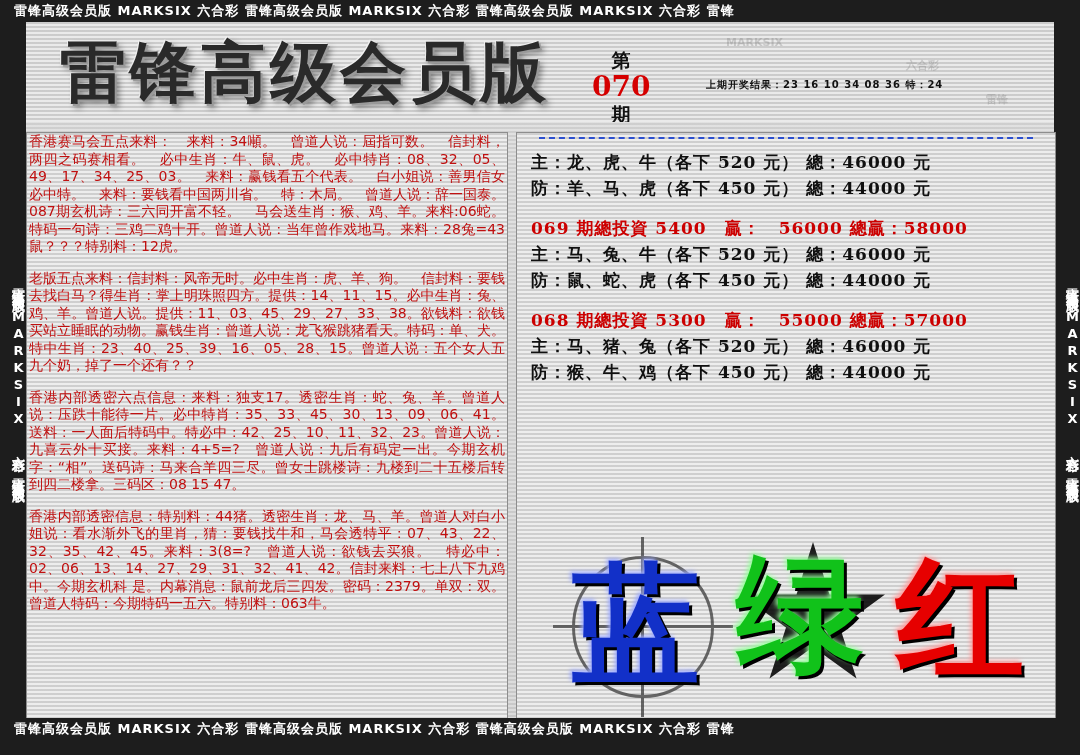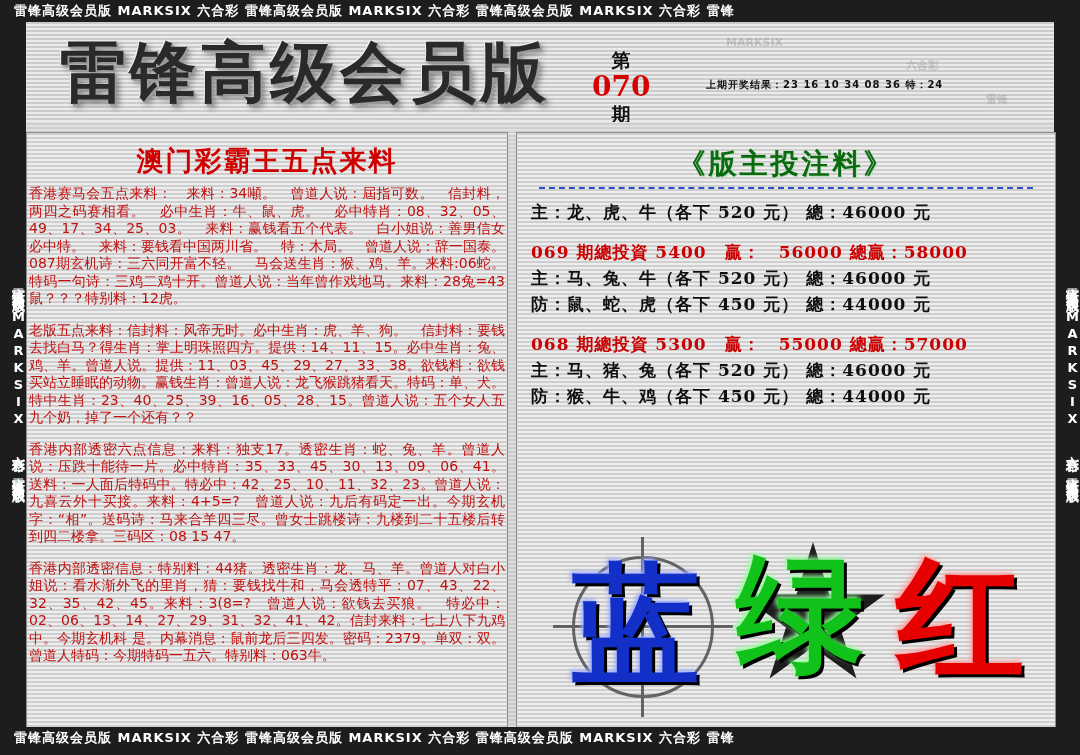--- a/index.html
+++ b/index.html
@@ -10,21 +10,21 @@
     position:relative;
   }
   .page{
     position:absolute;inset:0;
     background:
       repeating-linear-gradient(0deg, rgba(255,255,255,0.35) 0 2px, rgba(200,200,200,0.25) 2px 4px),
       linear-gradient(180deg,#d2d2d2,#c8c8c8);
   }
   
   .marquee{
-    position:absolute;left:0;width:1080px;height:28px;
+    position:absolute;left:0;width:1080px;height:37px;
     background:#1d1d1d;color:#fff;overflow:hidden;
     font-weight:bold;font-size:13px;line-height:22px;white-space:nowrap;
     letter-spacing:1px;
   }
   .marquee.top{top:0;}
   .marquee.bottom{bottom:0;}
   .marquee span{padding:0 14px;}
   .side{
     position:absolute;top:22px;bottom:22px;width:26px;
     background:#1d1d1d;color:#fff;overflow:hidden;
@@ -170,35 +170,34 @@
       <span>期</span>
     </div>
     <div class="lastresult">上期开奖结果：23 16 10 34 08 36  特：24</div>
 
     <div class="ghost" style="left:700px;top:14px;">MARKSIX</div>
     <div class="ghost" style="left:880px;top:36px;">六合彩</div>
     <div class="ghost" style="left:960px;top:70px;">雷锋</div>
   </div>
 
   <div class="panel left-panel">
-    <div class="lp-title">澳门彩霸王五点来料</div>
     <div class="lp-body">
       <p>香港赛马会五点来料：　来料：34噸。　曾道人说：屆指可数。　信封料，两四之码赛相看。　必中生肖：牛、鼠、虎。　必中特肖：08、32、05、49、17、34、25、03。　来料：赢钱看五个代表。　白小姐说：善男信女必中特。　来料：要钱看中国两川省。　特：木局。　曾道人说：辞一国泰。　087期玄机诗：三六同开富不轻。　马会送生肖：猴、鸡、羊。来料:06蛇。　特码一句诗：三鸡二鸡十开。曾道人说：当年曾作戏地马。来料：28兔=43鼠？？？特别料：12虎。</p>
       <p>老版五点来料：信封料：风帝无时。必中生肖：虎、羊、狗。　信封料：要钱去找白马？得生肖：掌上明珠照四方。提供：14、11、15。必中生肖：兔、鸡、羊。曾道人说。提供：11、03、45、29、27、33、38。欲钱料：欲钱买站立睡眠的动物。赢钱生肖：曾道人说：龙飞猴跳猪看天。特码：单、犬。特中生肖：23、40、25、39、16、05、28、15。曾道人说：五个女人五九个奶，掉了一个还有？？</p>
       <p>香港内部透密六点信息：来料：独支17。透密生肖：蛇、兔、羊。曾道人说：压跌十能待一片。必中特肖：35、33、45、30、13、09、06、41。送料：一人面后特码中。特必中：42、25、10、11、32、23。曾道人说：九喜云外十买接。来料：4+5=?　曾道人说：九后有码定一出。今期玄机字：“相”。送码诗：马来合羊四三尽。曾女士跳楼诗：九楼到二十五楼后转到四二楼拿。三码区：08 15 47。</p>
       <p>香港内部透密信息：特别料：44猪。透密生肖：龙、马、羊。曾道人对白小姐说：看水渐外飞的里肖，猜：要钱找牛和，马会透特平：07、43、22、32、35、42、45。来料：3(8=?　曾道人说：欲钱去买狼。　特必中：02、06、13、14、27、29、31、32、41、42。信封来料：七上八下九鸡中。今期玄机科 是。内幕消息：鼠前龙后三四发。密码：2379。单双：双。曾道人特码：今期特码一五六。特别料：063牛。</p>
     </div>
   </div>
 
   <div class="panel right-panel">
-    <div class="rp-title">《版主投注料》</div>
     <div class="dashline"></div>
 
     <div class="block">
       <div class="row">主：龙、虎、牛（各下 520 元） 總：46000 元</div>
+      <div class="row">防：羊、马、虎（各下 450 元） 總：44000 元</div>
     </div>
 
     <div class="block">
       <div class="head">069 期總投資 5400　贏：　56000 總贏：58000</div>
       <div class="row">主：马、兔、牛（各下 520 元） 總：46000 元</div>
       <div class="row">防：鼠、蛇、虎（各下 450 元） 總：44000 元</div>
     </div>
 
     <div class="block">
       <div class="head">068 期總投資 5300　贏：　55000 總贏：57000</div>

